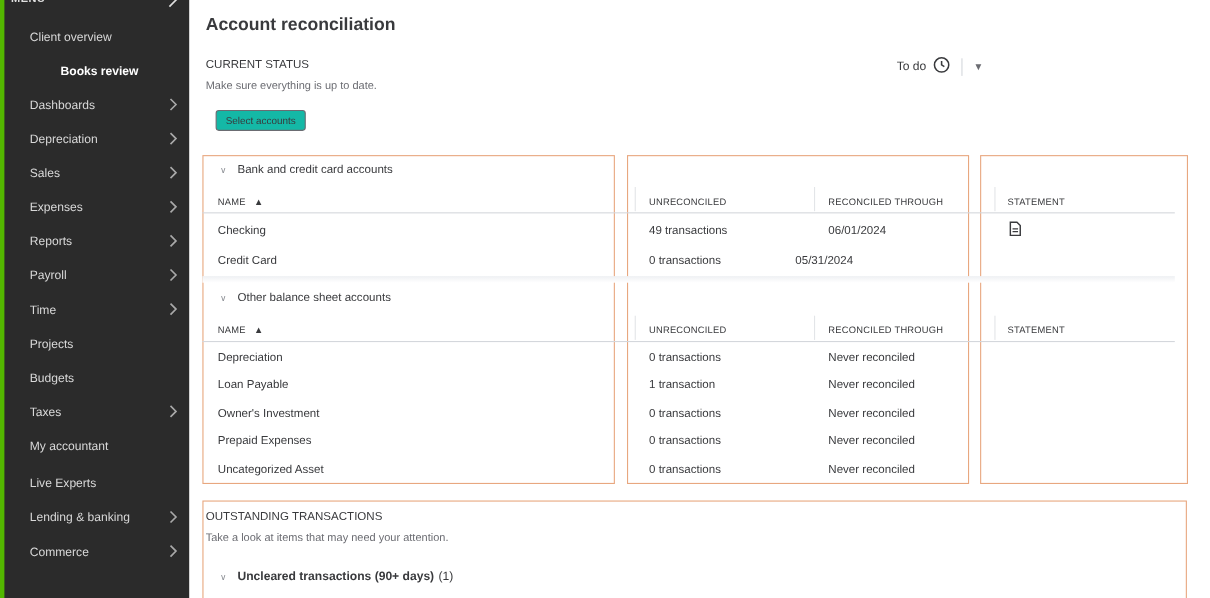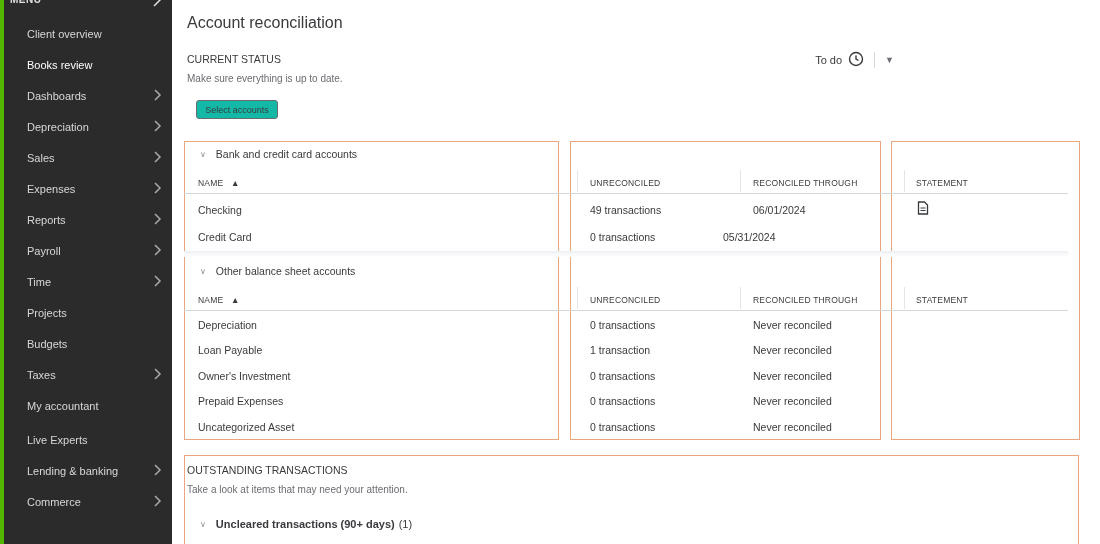--- a/index.html
+++ b/index.html
@@ -4,21 +4,21 @@
 <style>
   * { box-sizing: border-box; margin: 0; padding: 0; }
   html, body { width: 1100px; height: 544px; overflow: hidden; background: #ffffff; font-family: "Liberation Sans", sans-serif; color: #393a3d; }
   .app { position: relative; width: 932px; height: 544px; }
 
   
   .sidebar { position: absolute; left: 0; top: 0; width: 172px; height: 544px; background: #2b2b2b; border-left: 4px solid #53b700; }
   .sidebar-menu-header { position: absolute; left: 6px; top: -6px; font-size: 10px; color: #e0e0e0; font-weight: bold; letter-spacing: 0.5px; }
   .sidebar-edit { position: absolute; right: 8px; top: -4px; color: #e0e0e0; font-size: 12px; }
   .nav-item { position: absolute; left: 0; width: 168px; height: 28px; display: flex; align-items: center; padding-left: 23px; font-size: 11px; color: #d8d8d8; cursor: pointer; }
-  .nav-item.active { color: #ffffff; font-weight: normal; }
+  .nav-item.active { color: #ffffff; font-weight: bold; margin-left: 28px; }
   .nav-chev { position: absolute; right: 8px; top: 6px; width: 14px; height: 14px; }
   .nav-chev svg { display: block; }
 
   
   .main { position: absolute; left: 172px; top: 0; right: 0; bottom: 0; }
   .page-title { position: absolute; left: 15px; top: 14px; font-size: 16px; color: #393a3d; }
   .status-heading { position: absolute; left: 15px; top: 53px; font-size: 10.5px; color: #393a3d; }
   .status-sub { position: absolute; left: 15px; top: 73px; font-size: 10px; color: #6b6c72; }
   .select-btn { position: absolute; left: 24px; top: 100px; width: 82px; height: 19px; border: 1px solid #6b6c72; border-radius: 3px; background: #14b8a6; font-size: 9px; color: #393a3d; font-family: "Liberation Sans", sans-serif; display: flex; align-items: center; justify-content: center; cursor: pointer; }
 
@@ -150,21 +150,21 @@
         <span>Commerce</span>
         <span class="nav-chev">
           <svg width="14" height="14" viewBox="0 0 14 14">
             <path d="M5 2 L10 7 L5 12" stroke="#a9a9a9" stroke-width="1.5" fill="none"></path>
           </svg>
         </span>
       </div>
   </nav>
 
   <main class="main">
-    <h1 class="page-title" style="font-weight:normal">Account reconciliation</h1>
+    <h1 class="page-title" style="font-weight:bold">Account reconciliation</h1>
 
     <div class="status-heading">CURRENT STATUS</div>
     <div class="status-sub">Make sure everything is up to date.</div>
     <button class="select-btn">Select accounts</button>
 
     <div class="todo">
       <span>To do</span>
       <span>
         <svg width="16" height="16" viewBox="0 0 16 16">
             <circle cx="8" cy="8" r="6.5" stroke="#393a3d" stroke-width="1.4" fill="none"></circle>

